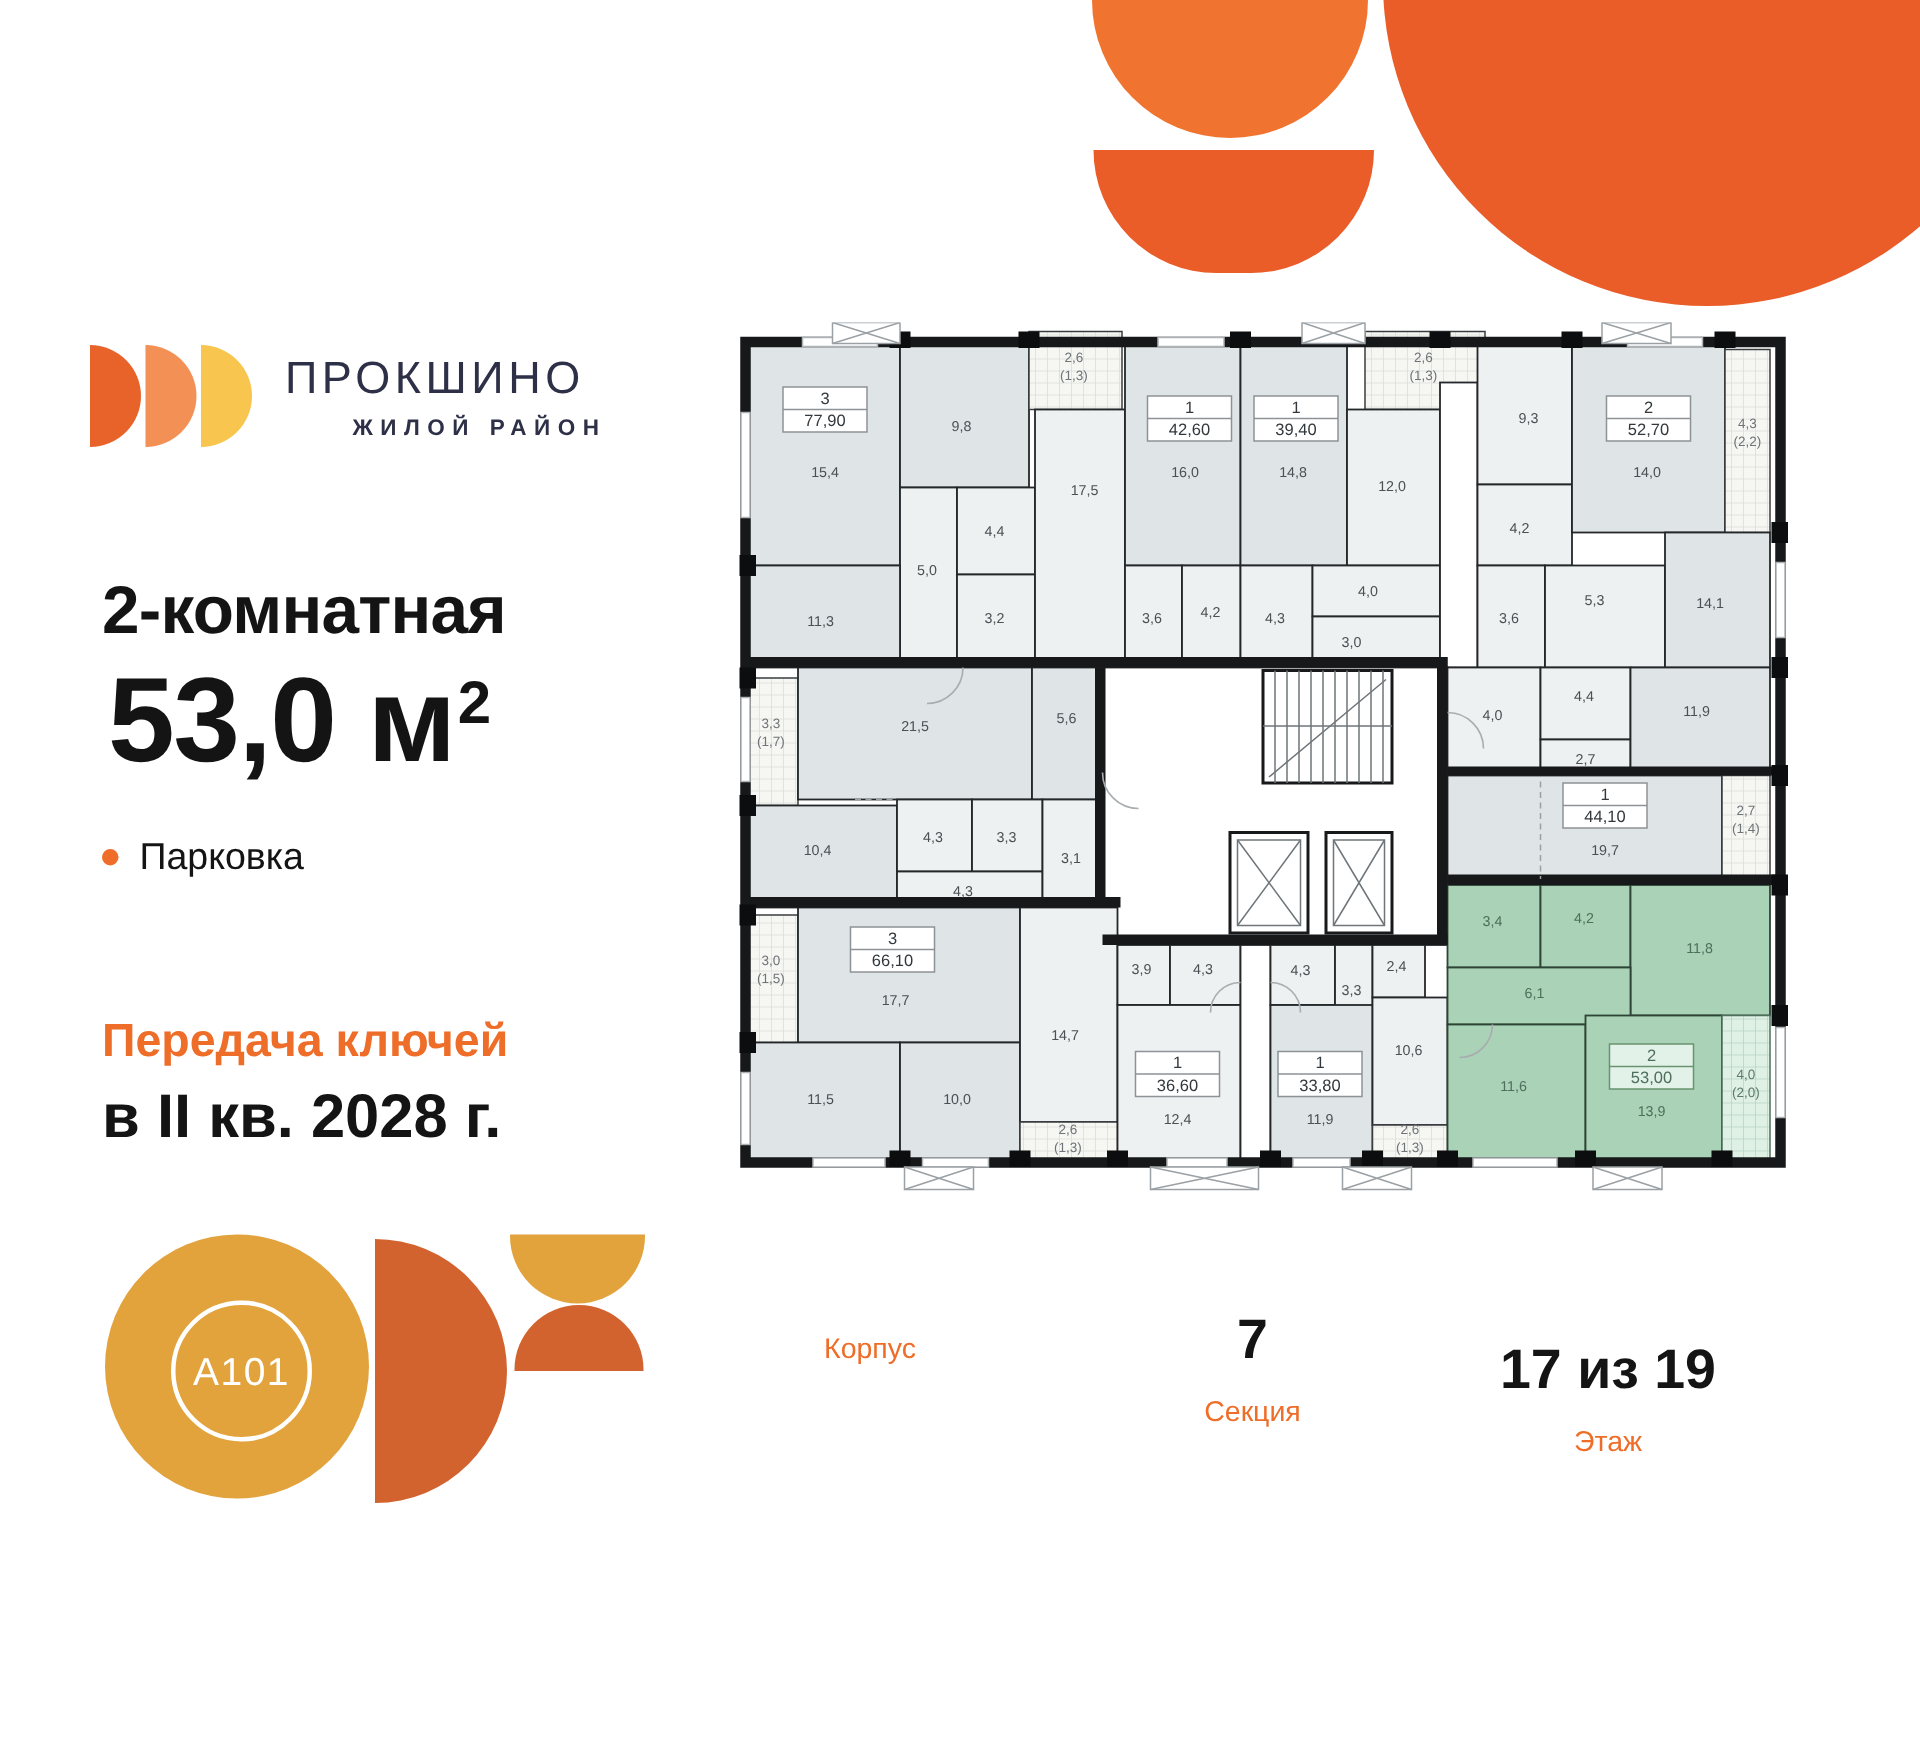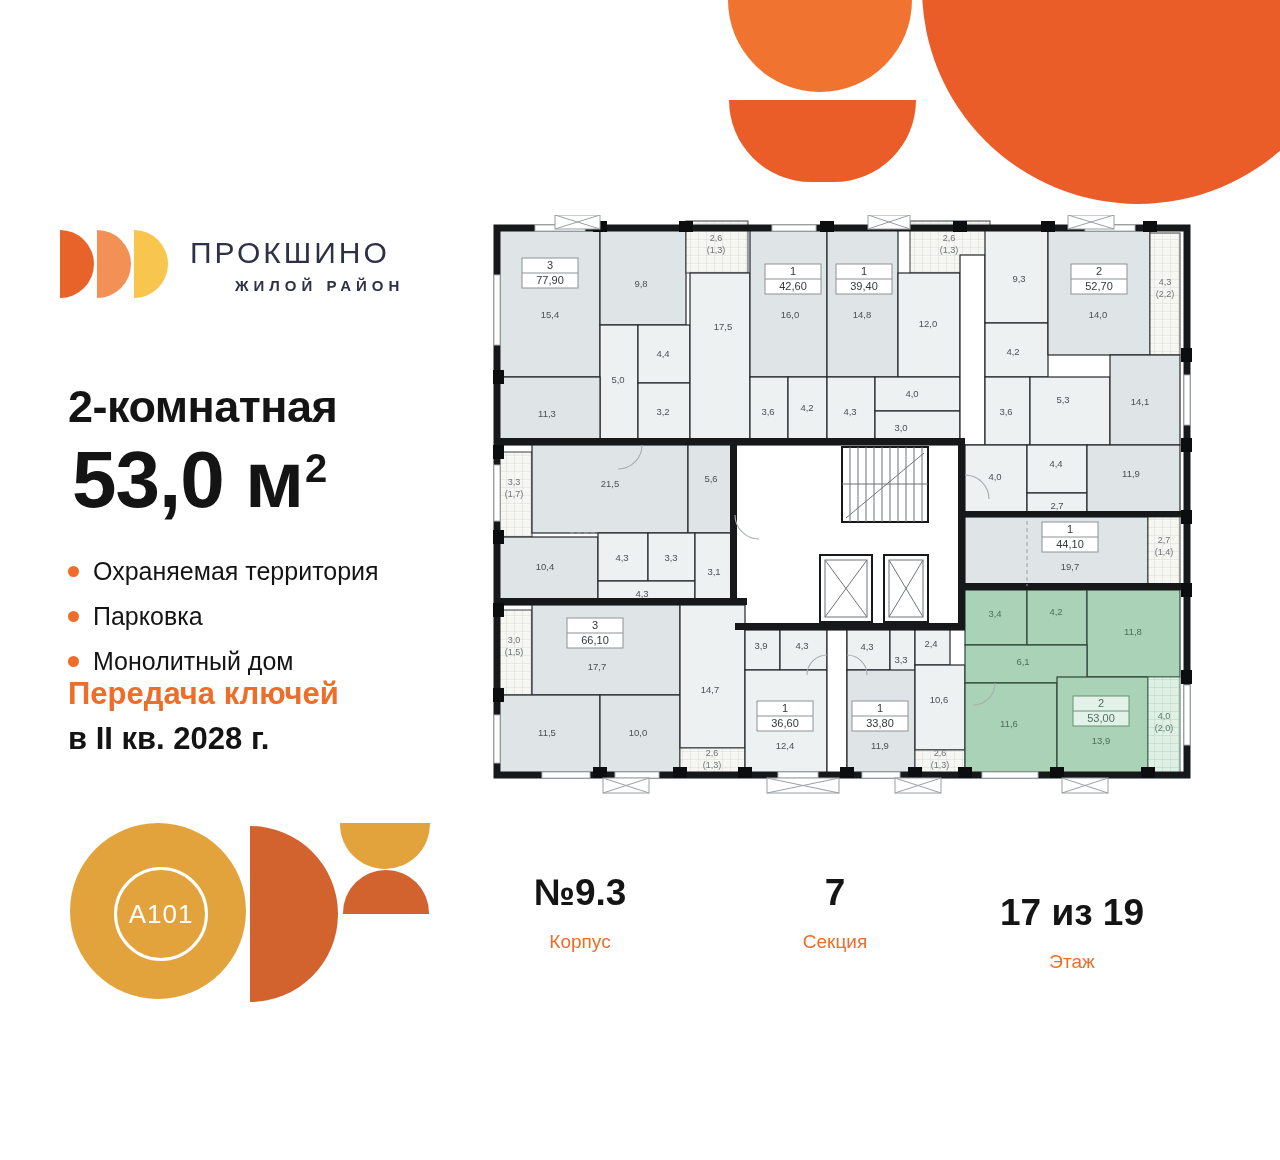--- a/index.html
+++ b/index.html
@@ -27,21 +27,21 @@
   .brand-sub{left:192px;top:277px;font-size:15px;font-weight:600;letter-spacing:5px;color:var(--navy);margin-left:43px;}
 
   
   .rooms-line{left:68px;top:381px;font-size:45px;font-weight:bold;color:var(--text-dark);letter-spacing:-0.5px;}
   .area-line{left:72px;top:434px;font-size:80px;font-weight:bold;color:var(--text-dark);letter-spacing:-1px;}
   .area-line .sup{font-size:40px;position:relative;top:-0.62em;margin-left:2px;}
   .features{left:68px;top:549px;list-style:none;margin:0;padding:0;}
   .features li{font-size:25px;color:var(--text-dark);line-height:45px;display:flex;align-items:center;}
   .features .dot{width:11px;height:11px;border-radius:50%;background:var(--accent);margin-right:14px;flex:none;}
   .keys1{left:68px;top:676px;font-size:31px;font-weight:bold;color:var(--accent);}
-  .keys2{left:68px;top:721px;font-size:31px;font-weight:bold;color:var(--text-dark);text-align:center;}
+  .keys2{left:68px;top:721px;font-size:41px;font-weight:bold;color:var(--text-dark);text-align:center;}
 
   
   .a-circle{left:70px;top:823px;width:176px;height:176px;border-radius:50%;background:var(--amber);}
   .a-ring{left:114px;top:867px;width:88px;height:88px;border:3px solid #fff;border-radius:50%;
           display:flex;align-items:center;justify-content:center;}
   .a-ring span{color:#fff;font-size:26px;font-weight:normal;letter-spacing:1px;}
   .a-half{left:250px;top:826px;width:88px;height:176px;border-radius:0 176px 176px 0;background:var(--rust);}
   .a-ylw{left:340px;top:823px;width:90px;height:46px;border-radius:0 0 90px 90px;background:var(--amber);}
   .a-rust2{left:343px;top:870px;width:86px;height:44px;border-radius:86px 86px 0 0;background:var(--rust);}
 
@@ -99,44 +99,35 @@
   <div class="abs brand-title">ПРОКШИНО</div>
   <div class="abs brand-sub">ЖИЛОЙ РАЙОН</div>
 
   <div class="abs rooms-line">2-комнатная</div>
   <div class="abs area-line">
     <span>53,0 м</span><span class="sup">2</span>
   </div>
   <ul class="abs features">
     <li>
         <span class="dot"></span>
-        <span>Охраняемая территория</span>
-      </li>
-    <li>
-        <span class="dot"></span>
         <span>Парковка</span>
-      </li>
-    <li>
-        <span class="dot"></span>
-        <span>Монолитный дом</span>
       </li>
   </ul>
   <div class="abs keys1">Передача ключей</div>
   <div class="abs keys2">в II кв. 2028 г.</div>
 
   <div class="abs a-circle"></div>
   <div class="abs a-ring">
     <span>A101</span>
   </div>
   <div class="abs a-half"></div>
   <div class="abs a-ylw"></div>
   <div class="abs a-rust2"></div>
 
   <div class="abs stat c1">
-    <div class="val">№9.3</div>
     <div class="lab">Корпус</div>
   </div>
   <div class="abs stat c2">
     <div class="val">7</div>
     <div class="lab">Секция</div>
   </div>
   <div class="abs stat c3">
     <div class="val">17 из 19</div>
     <div class="lab">Этаж</div>
   </div>

